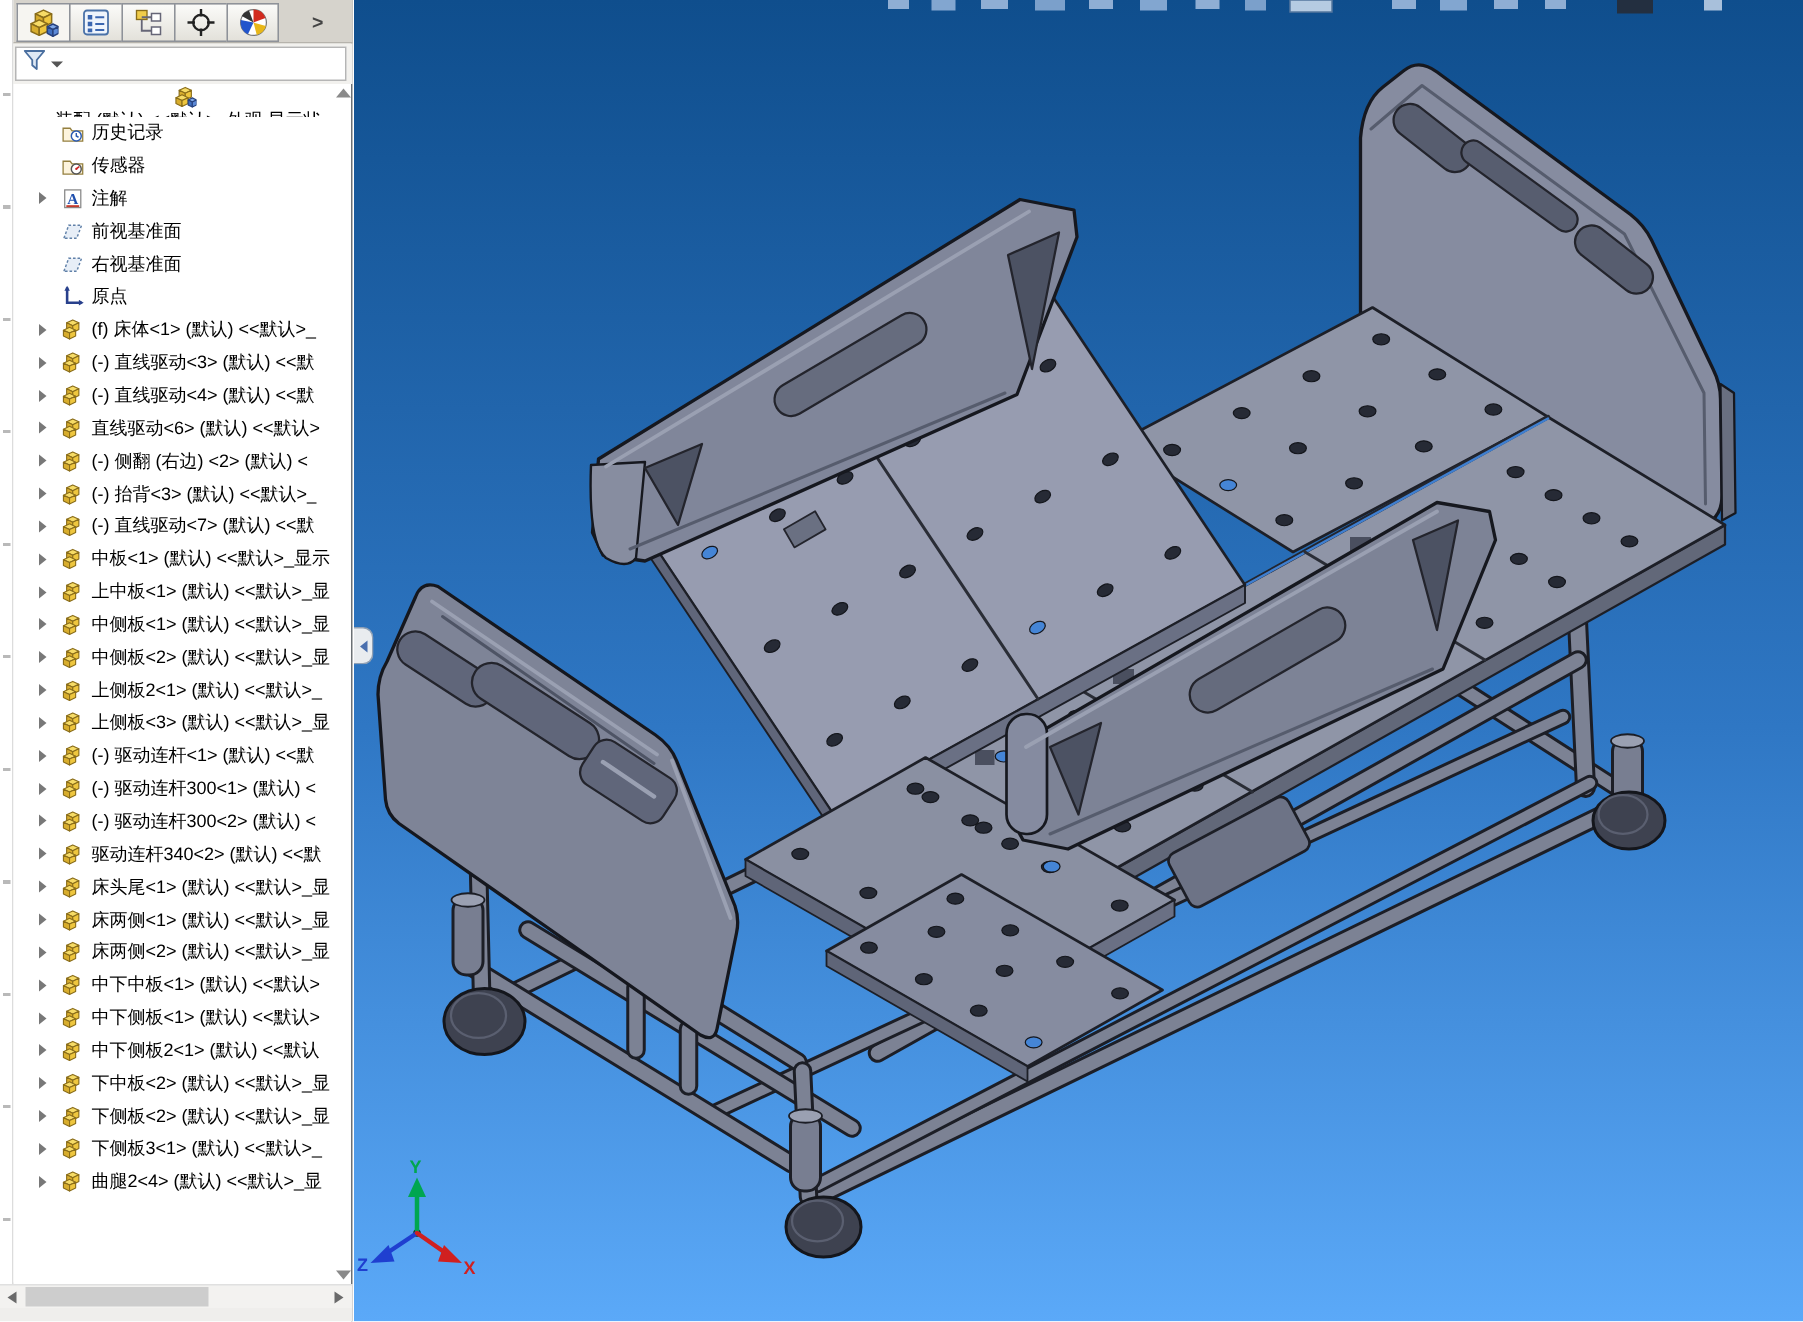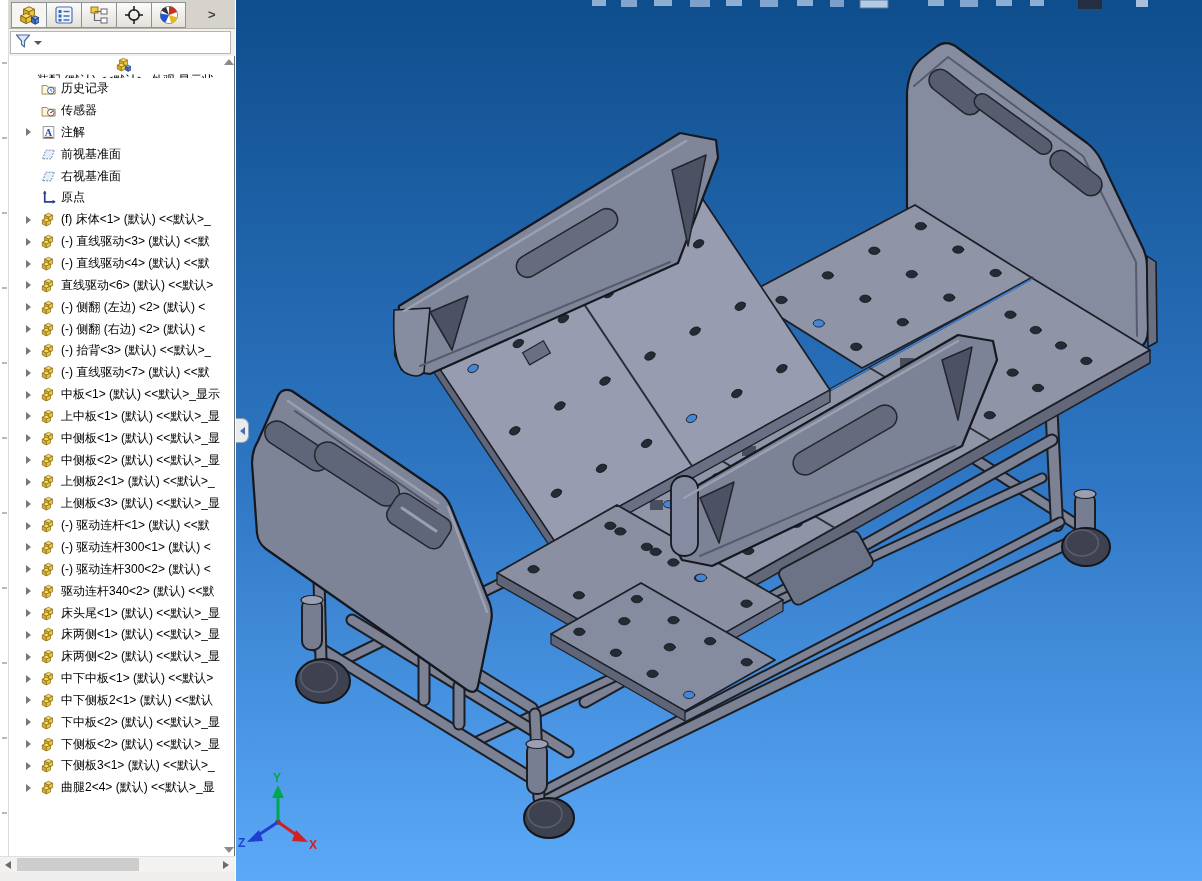--- a/index.html
+++ b/index.html
@@ -304,38 +304,20 @@
                 <g stroke="#8a6d1a" stroke-width="0.7" stroke-linejoin="round">
  <path d="M7 1.2 L10.8 3 L7 4.8 L3.2 3 Z" fill="#f6db66"></path>
  <path d="M3.2 3 L7 4.8 L7 9 L3.2 7.2 Z" fill="#d8ad2d"></path>
  <path d="M10.8 3 L7 4.8 L7 9 L10.8 7.2 Z" fill="#eec63e"></path>
  <path d="M1.2 7.6 L5 5.8 L8.8 7.6 L5 9.4 Z" fill="#f6db66"></path>
  <path d="M1.2 7.6 L5 9.4 L5 13 L1.2 11.2 Z" fill="#d8ad2d"></path>
  <path d="M8.8 7.6 L5 9.4 L5 13 L8.8 11.2 Z" fill="#eec63e"></path>
                 </g>
               </svg>
             </span>
-            <span class="tlabel">(-) 侧翻 (左边) &lt;2&gt; (默认) &lt;</span>
-          </div>
-          <div class="trow">
-            <span class="exp">
-              <span class="tri"></span>
-            </span>
-            <span class="ticonbox">
-              <svg viewBox="0 0 14 14">
-                <g stroke="#8a6d1a" stroke-width="0.7" stroke-linejoin="round">
- <path d="M7 1.2 L10.8 3 L7 4.8 L3.2 3 Z" fill="#f6db66"></path>
- <path d="M3.2 3 L7 4.8 L7 9 L3.2 7.2 Z" fill="#d8ad2d"></path>
- <path d="M10.8 3 L7 4.8 L7 9 L10.8 7.2 Z" fill="#eec63e"></path>
- <path d="M1.2 7.6 L5 5.8 L8.8 7.6 L5 9.4 Z" fill="#f6db66"></path>
- <path d="M1.2 7.6 L5 9.4 L5 13 L1.2 11.2 Z" fill="#d8ad2d"></path>
- <path d="M8.8 7.6 L5 9.4 L5 13 L8.8 11.2 Z" fill="#eec63e"></path>
-                </g>
-              </svg>
-            </span>
             <span class="tlabel">(-) 侧翻 (右边) &lt;2&gt; (默认) &lt;</span>
           </div>
           <div class="trow">
             <span class="exp">
               <span class="tri"></span>
             </span>
             <span class="ticonbox">
               <svg viewBox="0 0 14 14">
                 <g stroke="#8a6d1a" stroke-width="0.7" stroke-linejoin="round">
  <path d="M7 1.2 L10.8 3 L7 4.8 L3.2 3 Z" fill="#f6db66"></path>
@@ -611,20 +593,38 @@
  <path d="M7 1.2 L10.8 3 L7 4.8 L3.2 3 Z" fill="#f6db66"></path>
  <path d="M3.2 3 L7 4.8 L7 9 L3.2 7.2 Z" fill="#d8ad2d"></path>
  <path d="M10.8 3 L7 4.8 L7 9 L10.8 7.2 Z" fill="#eec63e"></path>
  <path d="M1.2 7.6 L5 5.8 L8.8 7.6 L5 9.4 Z" fill="#f6db66"></path>
  <path d="M1.2 7.6 L5 9.4 L5 13 L1.2 11.2 Z" fill="#d8ad2d"></path>
  <path d="M8.8 7.6 L5 9.4 L5 13 L8.8 11.2 Z" fill="#eec63e"></path>
                 </g>
               </svg>
             </span>
             <span class="tlabel">中下中板&lt;1&gt; (默认) &lt;&lt;默认&gt;</span>
+          </div>
+          <div class="trow">
+            <span class="exp">
+              <span class="tri"></span>
+            </span>
+            <span class="ticonbox">
+              <svg viewBox="0 0 14 14">
+                <g stroke="#8a6d1a" stroke-width="0.7" stroke-linejoin="round">
+ <path d="M7 1.2 L10.8 3 L7 4.8 L3.2 3 Z" fill="#f6db66"></path>
+ <path d="M3.2 3 L7 4.8 L7 9 L3.2 7.2 Z" fill="#d8ad2d"></path>
+ <path d="M10.8 3 L7 4.8 L7 9 L10.8 7.2 Z" fill="#eec63e"></path>
+ <path d="M1.2 7.6 L5 5.8 L8.8 7.6 L5 9.4 Z" fill="#f6db66"></path>
+ <path d="M1.2 7.6 L5 9.4 L5 13 L1.2 11.2 Z" fill="#d8ad2d"></path>
+ <path d="M8.8 7.6 L5 9.4 L5 13 L8.8 11.2 Z" fill="#eec63e"></path>
+                </g>
+              </svg>
+            </span>
+            <span class="tlabel">中下侧板&lt;1&gt; (默认) &lt;&lt;默认&gt;</span>
           </div>
           <div class="trow">
             <span class="exp">
               <span class="tri"></span>
             </span>
             <span class="ticonbox">
               <svg viewBox="0 0 14 14">
                 <g stroke="#8a6d1a" stroke-width="0.7" stroke-linejoin="round">
  <path d="M7 1.2 L10.8 3 L7 4.8 L3.2 3 Z" fill="#f6db66"></path>
  <path d="M3.2 3 L7 4.8 L7 9 L3.2 7.2 Z" fill="#d8ad2d"></path>

